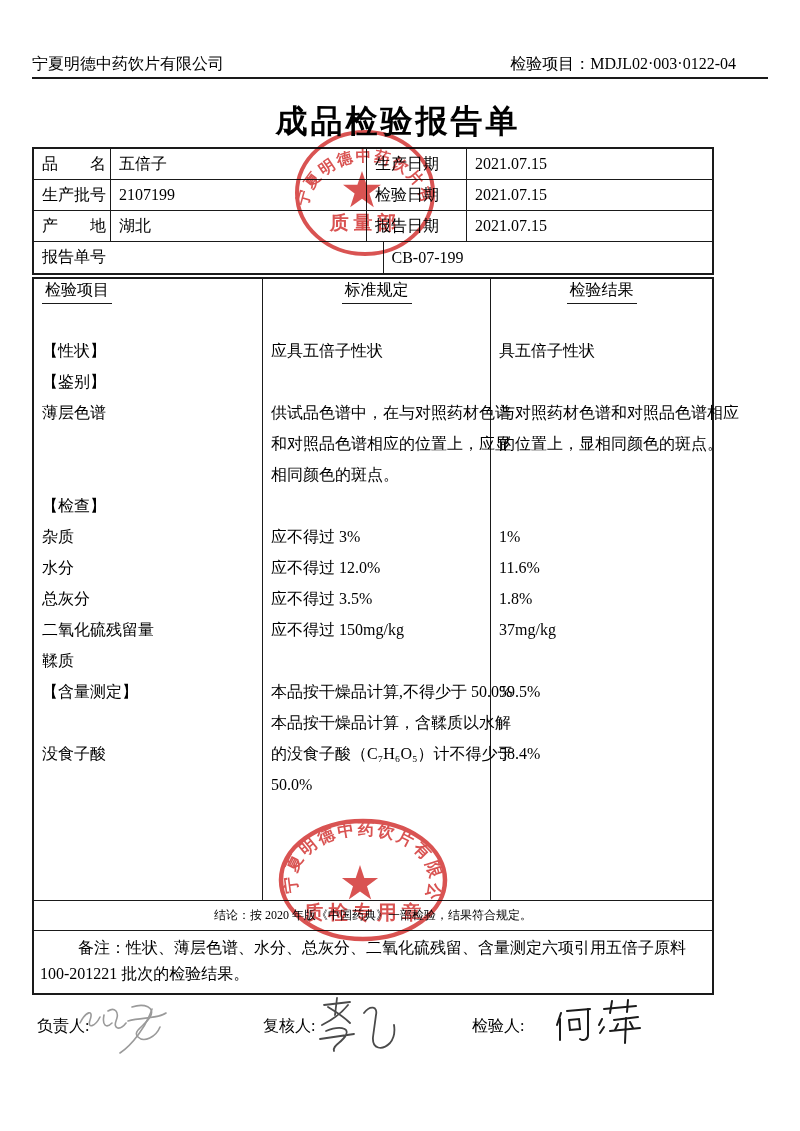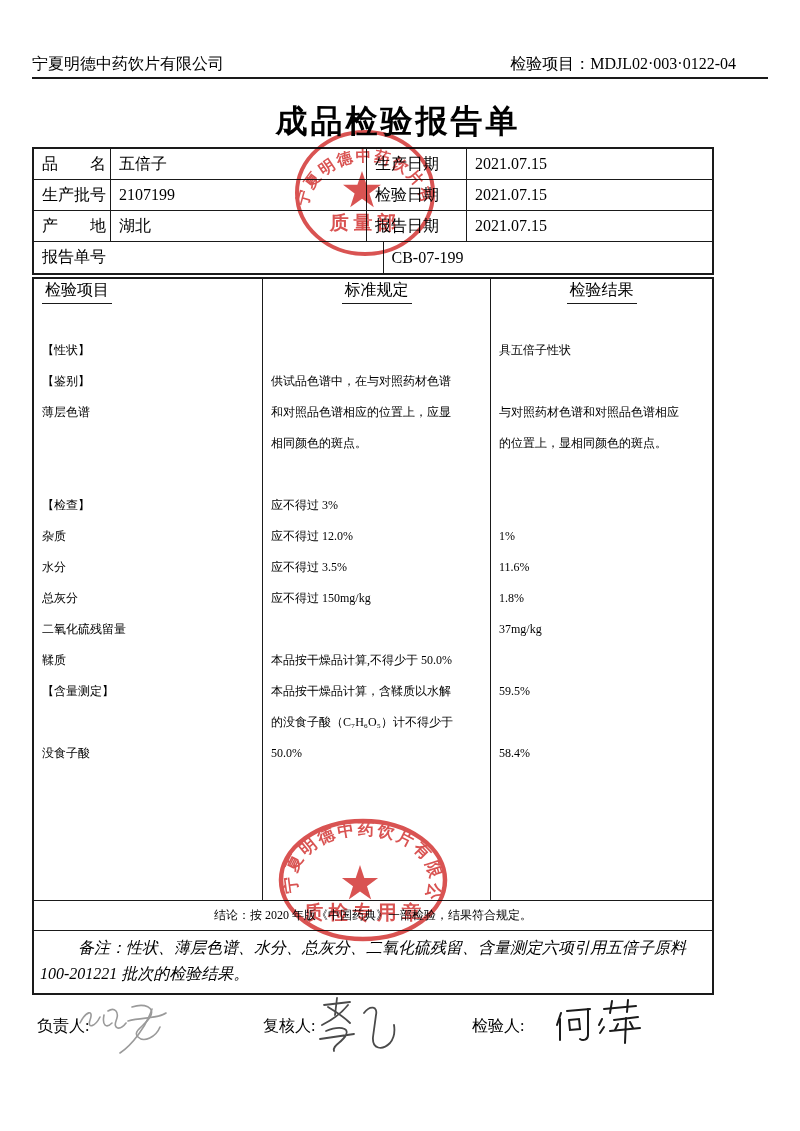--- a/index.html
+++ b/index.html
@@ -26,24 +26,24 @@
   .big-table { position:absolute; left:32px; top:269px; width:682px; border:2px solid #1a1a1a; box-sizing:border-box; }
   .main-flex { display:flex; height:622px; border-bottom:1px solid #1a1a1a; box-sizing:border-box; }
   .mcol { box-sizing:border-box; }
   .mcol1 { width:229px; border-right:1px solid #1a1a1a; }
   .mcol2 { width:228px; border-right:1px solid #1a1a1a; }
   .mcol3 { width:221px; }
   .mhead { height:56px; padding-top:1px; font-size:16px; box-sizing:border-box; }
   .mh-left { padding-left:8px; }
   .mh-center { text-align:center; }
   .uline { display:inline-block; border-bottom:1px solid #1a1a1a; padding:0 3px 2px; }
-  .mline { height:31px; line-height:31px; font-size:12px; padding:0 8px; white-space:nowrap; overflow:visible; }
+  .mline { height:31px; line-height:31px; font-size:16px; padding:0 8px; white-space:nowrap; overflow:visible; }
 
   .concl { height:30px; line-height:28px; border-bottom:1px solid #1a1a1a; text-align:center; font-size:12px; box-sizing:border-box; }
-  .remark { height:62px; font-size:16px; padding:4px 6px 17px; box-sizing:border-box;font-style:italic; }
+  .remark { height:62px; font-size:16px; padding:4px 6px 17px; box-sizing:border-box; }
   .remark-l1 { text-indent:38px; line-height:26px; }
   .remark-l2 { line-height:26px; }
 
   
   .sig-label { position:absolute; top:1008px; font-size:16px; }
   .sig-l1 { left:37px; } .sig-l2 { left:263px; } .sig-l3 { left:472px; }
   .sig-svg { position:absolute; left:32px; top:985px; width:700px; height:90px; }
 
   
   .stamp { position:absolute; mix-blend-mode:multiply; opacity:0.9; }
@@ -108,20 +108,21 @@
             <div class="mline">鞣质</div>
             <div class="mline">【含量测定】</div>
             <div class="mline"></div>
             <div class="mline">没食子酸</div>
             <div class="mline"></div>
           </div>
       </div>
       <div class="mcol mcol2">
         <div class="mhead mh-center"><span class="uline">标准规定</span></div>
         <div>
+            <div class="mline">应具五倍子性状</div>
             <div class="mline"></div>
             <div class="mline">供试品色谱中，在与对照药材色谱</div>
             <div class="mline">和对照品色谱相应的位置上，应显</div>
             <div class="mline">相同颜色的斑点。</div>
             <div class="mline"></div>
             <div class="mline">应不得过 3%</div>
             <div class="mline">应不得过 12.0%</div>
             <div class="mline">应不得过 3.5%</div>
             <div class="mline">应不得过 150mg/kg</div>
             <div class="mline"></div>

